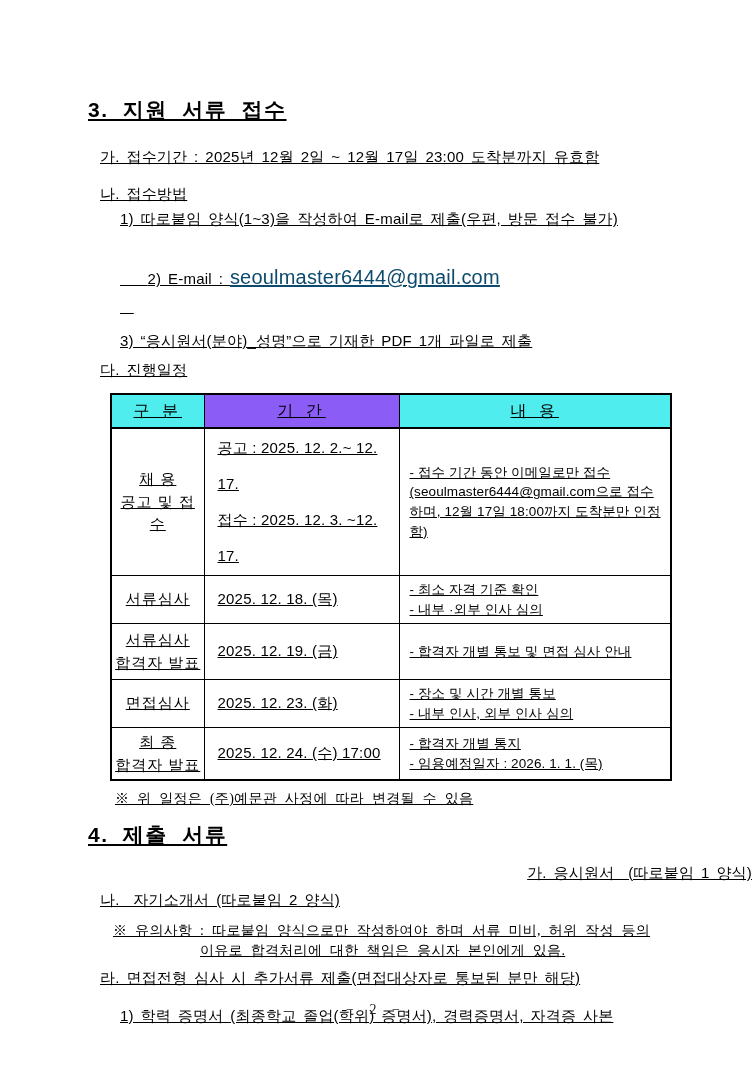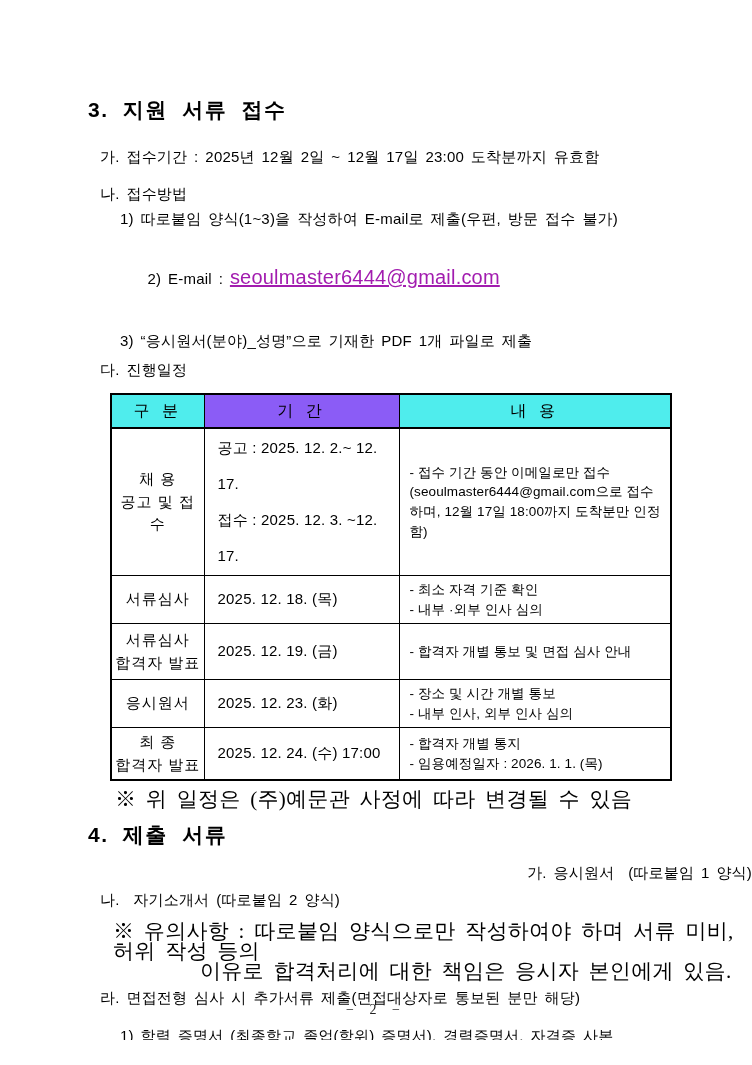--- a/index.html
+++ b/index.html
@@ -3,20 +3,21 @@
 <meta charset="utf-8">
 <style>
   html,body{margin:0;padding:0;background:#ffffff;}
   .page{
     position:relative;
     width:752px;height:1040px;
     background:#ffffff;
     overflow:hidden;
     font-family:"Liberation Sans","DejaVu Sans",sans-serif;
     color:#000;
+    text-decoration:underline;
   }
   .sec-title{
     margin:0 0 0 88px;
     font-size:21px;
     font-weight:bold;
     letter-spacing:1.5px;
     word-spacing:7px;
     line-height:25px;
     white-space:pre-wrap;
   }
@@ -30,21 +31,21 @@
   }
   .sub{margin-left:120px;}
   .email-line{font-size:15px;}
   .email-link{
     font-size:20px;
     text-decoration:underline;
     cursor:pointer;
   }
   .serif-note{
     font-family:"Liberation Serif","DejaVu Serif",serif;
-    font-size:21px;
+    font-size:14px;
     letter-spacing:0.3px;
     word-spacing:4px;
     line-height:20px;
     white-space:pre-wrap;
   }
   table.schedule{
     border-collapse:collapse;
     table-layout:fixed;
     margin-left:110px;
     width:560px;
@@ -101,21 +102,21 @@
 
   <h2 class="sec-title" style="padding-top:97px;">3. 지원 서류 접수</h2>
 
   <div class="item" style="margin-top:25px;">가. 접수기간 : 2025년 12월 2일 ~ 12월 17일 23:00 도착분까지 유효함</div>
 
   <div class="item" style="margin-top:17px;">나. 접수방법</div>
 
   <div class="item sub" style="margin-top:5px;">1) 따로붙임 양식(1~3)을 작성하여 E-mail로 제출(우편, 방문 접수 불가)</div>
 
   <div class="item sub email-line" style="margin-top:6px;line-height:28px;">
-    <span>2) E-mail : </span><a class="email-link" style="color:#a21caf;">seoulmaster6444@gmail.com</a>
+    <span>2) E-mail : </span><a class="email-link" style="color:#0c4a6e;">seoulmaster6444@gmail.com</a>
   </div>
 
   <div class="item sub" style="margin-top:10px;">3) “응시원서(분야)_성명”으로 기재한 PDF 1개 파일로 제출</div>
 
   <div class="item" style="margin-top:9px;">다. 진행일정</div>
 
   <table class="schedule" style="margin-top:13px;">
     <colgroup>
       <col style="width:93px;">
       <col style="width:195px;">
@@ -143,21 +144,21 @@
         <td class="con">- 최소 자격 기준 확인
 - 내부 ·외부 인사 심의</td>
       </tr>
       <tr style="height:56px;">
         <td class="cat">서류심사
 합격자 발표</td>
         <td class="per">2025. 12. 19. (금)</td>
         <td class="con">- 합격자 개별 통보 및 면접 심사 안내</td>
       </tr>
       <tr style="height:46px;">
-        <td class="cat">응시원서</td>
+        <td class="cat">면접심사</td>
         <td class="per">2025. 12. 23. (화)</td>
         <td class="con">- 장소 및 시간 개별 통보
 - 내부 인사, 외부 인사 심의</td>
       </tr>
       <tr style="height:52px;">
         <td class="cat">최 종
 합격자 발표</td>
         <td class="per">2025. 12. 24. (수) 17:00</td>
         <td class="con">- 합격자 개별 통지
 - 임용예정일자 : 2026. 1. 1. (목)</td>

